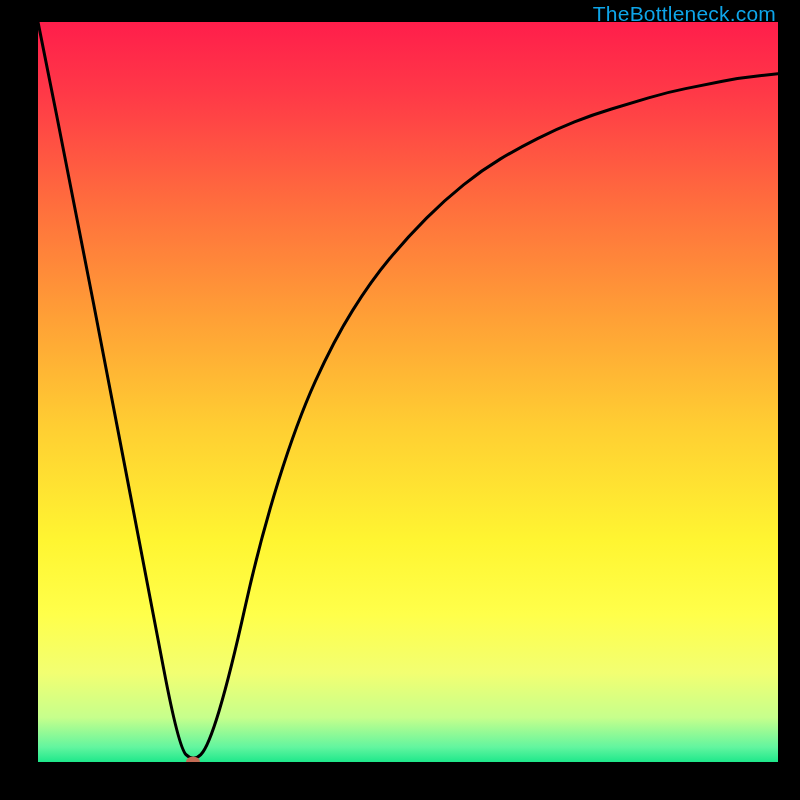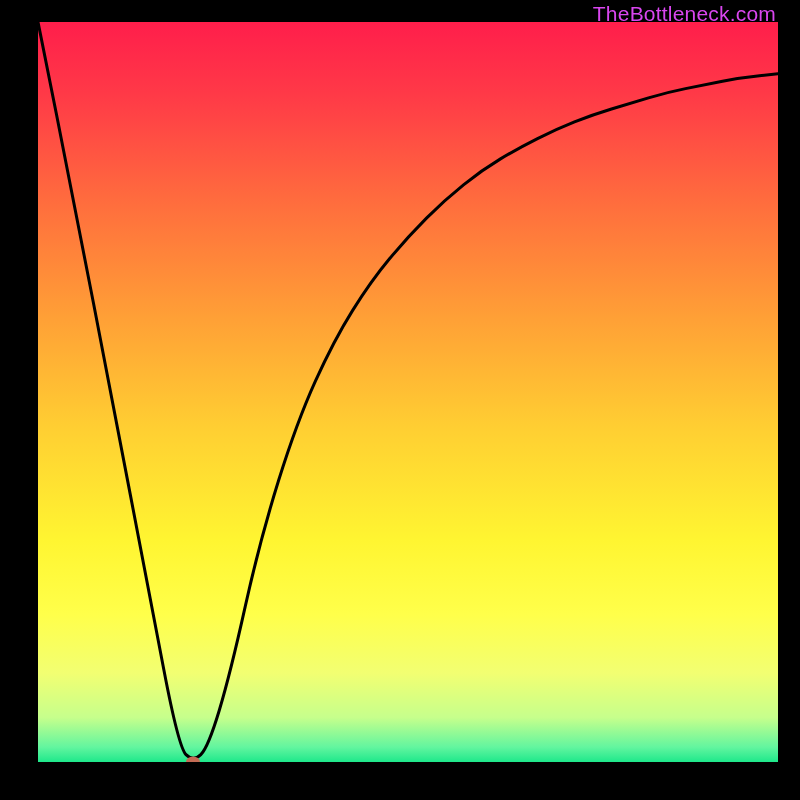--- a/index.html
+++ b/index.html
@@ -32,21 +32,21 @@
   .curve-svg {
     position: absolute;
     inset: 0;
     width: 100%;
     height: 100%;
   }
   .watermark {
     position: absolute;
     top: 2px;
     right: 24px;
-    color: #d946ef;
+    color: #0ea5e9;
     font-size: 21px;
     font-weight: 500;
     letter-spacing: 0.2px;
     text-align: center;
   }
   .dot {
     position: absolute;
     width: 14px;
     height: 11px;
     border-radius: 50% / 50%;

